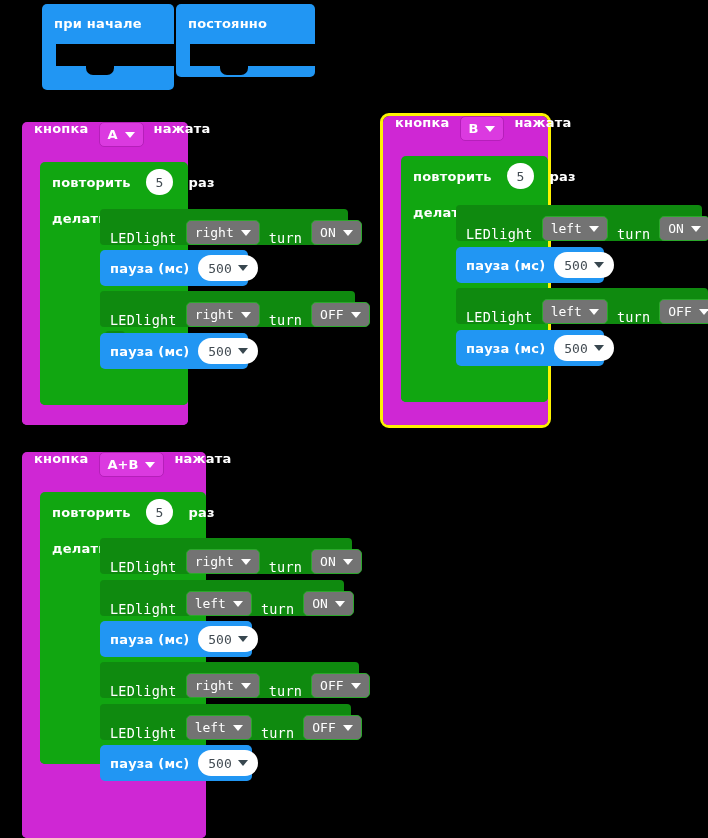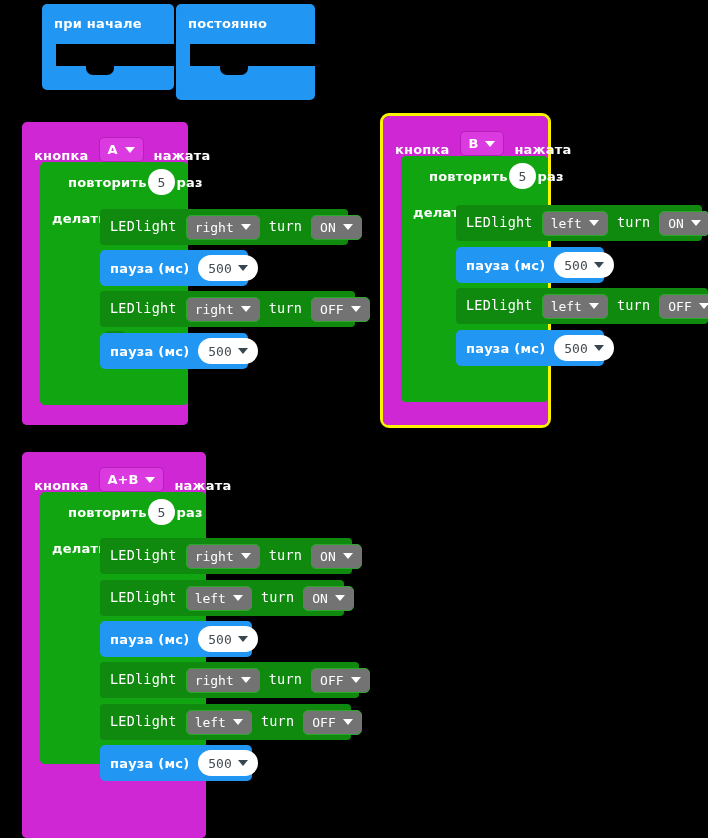--- a/index.html
+++ b/index.html
@@ -10,31 +10,31 @@
   }
   .canvas{position:absolute;left:0;top:0;width:708px;height:838px;background:#000;}
 
   
   .blk{position:absolute;box-sizing:border-box;}
 
   
   .event{background:#cf27d4;border-radius:5px;}
   .event.sel{outline:3px solid #fdf200;border-radius:6px;}
 
-  .evt-head{position:relative;height:40px;display:flex;align-items:flex-end;padding-left:12px;gap:10px;}
+  .evt-head{position:relative;height:40px;display:flex;align-items:flex-start;padding-left:12px;gap:10px;}
   .evt-foot{position:relative;height:24px;}
 
   
   .loop{background:#11a611;border-radius:5px;position:absolute;box-sizing:border-box;}
-  .loop-head{height:40px;display:flex;align-items:center;padding-left:28px;gap:1px;}
+  .loop-head{height:40px;display:flex;align-items:center;padding-left:12px;gap:15px;}
   .loop-foot{position:absolute;left:0;height:26px;background:#11a611;border-radius:0 0 5px 5px;}
 
   
   .stmt{position:absolute;height:36px;display:flex;align-items:center;border-radius:4px;padding:0 10px;gap:9px;box-sizing:border-box;}
-  .stmt.led{background:#0f8a0f;}
+  .stmt.led{background:#0f8a0f;align-items:flex-end;}
   .stmt.pause{background:#2196f3;border-radius:5px;}
 
   
   .lbl{color:#fff;font-size:13.5px;letter-spacing:.2px;white-space:nowrap;line-height:1;}
   .lbl.cyr{font-family:"DejaVu Sans","Liberation Sans",sans-serif;font-weight:bold;font-size:13px;}
   .lbl.mono{font-family:"DejaVu Sans Mono","Liberation Mono",monospace;font-size:13.5px;}
 
   
   .dd{display:inline-flex;align-items:center;gap:7px;border-radius:5px;padding:5px 8px;box-sizing:border-box;white-space:nowrap;}
   .dd .dtxt{color:#fff;font-size:13px;line-height:1;}
@@ -61,21 +61,21 @@
 <div class="canvas">
 
   <div class="blk" style="left:4px;top:4px;width:132px;height:86px;background:#2196f3;border-radius:5px;margin-left:38px;">
     <div class="lbl cyr" style="position:absolute;left:12px;top:13px;">при начале</div>
     <div class="slot" style="left:14px;top:40px;width:118px;height:22px;">
       <div class="bump" style="display:block;"></div>
     </div>
     <div style="position:absolute;left:132px;top:40px;width:40px;height:22px;background:#000;"></div>
   </div>
 
-  <div class="blk" style="left:176px;top:4px;width:139px;height:96px;background:#2196f3;border-radius:5px;">
+  <div class="blk" style="left:176px;top:4px;width:139px;height:73px;background:#2196f3;border-radius:5px;">
     <div class="lbl cyr" style="position:absolute;left:12px;top:13px;">постоянно</div>
     <div class="slot" style="left:14px;top:40px;width:125px;height:22px;">
       <div class="bump" style="display:block;"></div>
     </div>
     <div style="position:absolute;left:139px;top:40px;width:40px;height:22px;background:#000;"></div>
   </div>
 
   <div class="blk event" style="left:22px;top:122px;width:166px;height:303px;">
     <div class="evt-head">
       <span class="lbl cyr">кнопка</span>

